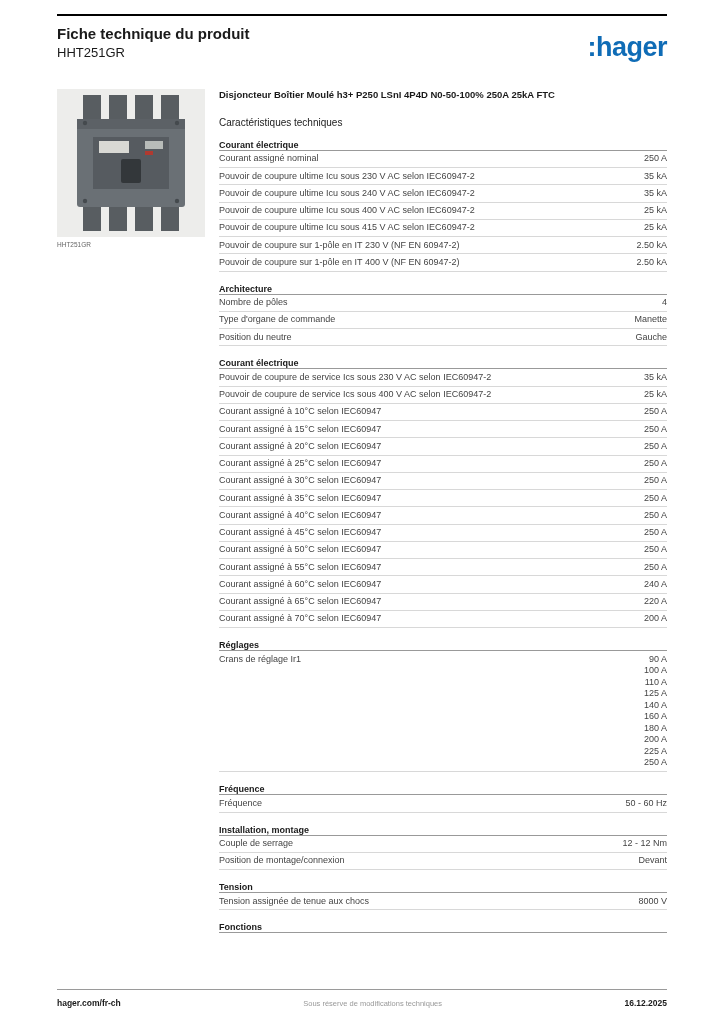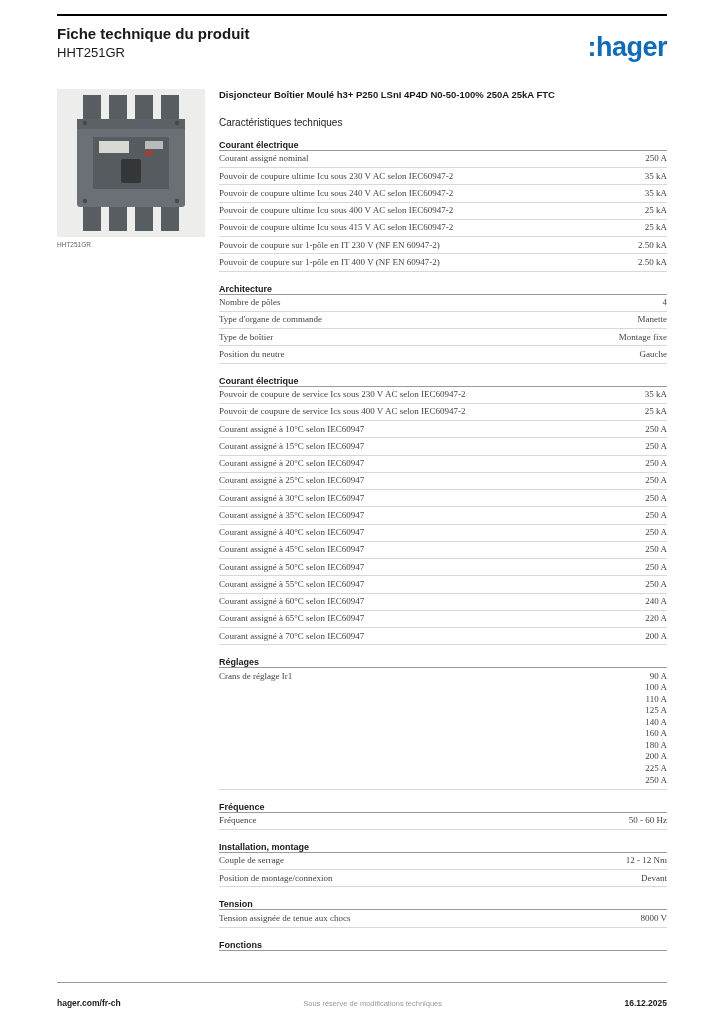--- a/index.html
+++ b/index.html
@@ -31,29 +31,29 @@
 
   .section { margin-top: 12px; }
   .section-heading {
     font-size: 9px; font-weight: bold; color: #1a1a1a;
     border-bottom: 1px solid #999;
   }
   .row {
     display: flex; justify-content: space-between; gap: 12px;
     border-bottom: 1px solid #d8d8d8;
     padding: 2.5px 0;
-    font-size: 9px; line-height: 1.25; color: #444; font-family: Liberation Serif, serif;
+    font-size: 9px; line-height: 1.25; color: #444;
   }
   .row-label { text-align: left; }
   .row-value { text-align: right; white-space: nowrap; }
   .value-line { line-height: 1.28; }
 
   .footer {
     position: absolute; left: 57px; right: 57px; bottom: 16px;
-    border-top: 1px solid #9a9a9a; padding-top: 15px;
+    border-top: 1px solid #9a9a9a; padding-top: 8px;
     display: flex; justify-content: space-between; align-items: baseline;
   }
   .footer-left, .footer-right { font-size: 8.5px; font-weight: bold; color: #1a1a1a; }
   .footer-center { font-size: 7.5px; color: #999; }
 </style>
 </head>
 <body>
 
 <header class="header">
   <div>
@@ -133,24 +133,20 @@
           <div class="section-heading">Architecture</div>
           <div class="row">
             <div class="row-label">Nombre de pôles</div>
             <div class="row-value">4</div>
           </div>
           <div class="row">
             <div class="row-label">Type d'organe de commande</div>
             <div class="row-value">Manette</div>
           </div>
           <div class="row">
-            <div class="row-label">Type de boîtier</div>
-            <div class="row-value">Montage fixe</div>
-          </div>
-          <div class="row">
             <div class="row-label">Position du neutre</div>
             <div class="row-value">Gauche</div>
           </div>
         </section>
         <section class="section">
           <div class="section-heading">Courant électrique</div>
           <div class="row">
             <div class="row-label">Pouvoir de coupure de service Ics sous 230 V AC selon IEC60947-2</div>
             <div class="row-value">35 kA</div>
           </div>

